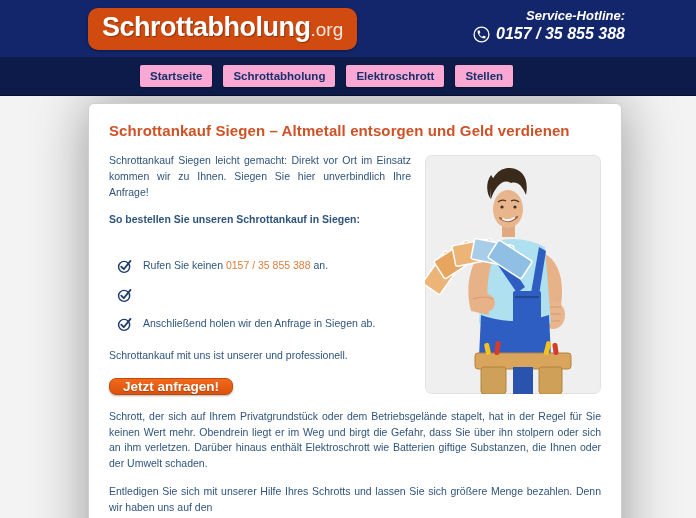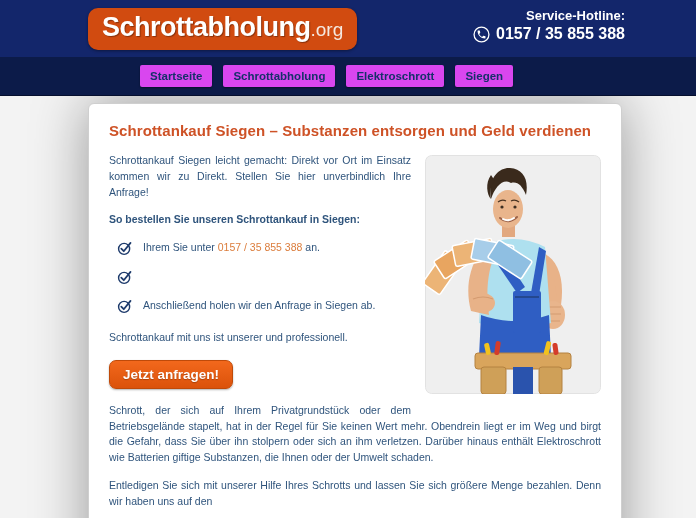--- a/index.html
+++ b/index.html
@@ -6,52 +6,52 @@
   html,body { width:696px; height:518px; overflow:hidden; }
   body { font-family:"Liberation Sans","DejaVu Sans",sans-serif; background:#f3f3f3; position:relative; }
 
   
   .header { height:57px; background:#13266B; display:flex; align-items:center; position:relative; }
   .logo { margin-left:88px; background:#D14B10; border-radius:10px; padding:4px 14px 7px 14px;
           box-shadow:0 1px 3px rgba(0,0,0,0.4); cursor:pointer; }
   .logo .brand { color:#fff; font-weight:bold; font-size:27px; letter-spacing:-0.5px;
                  text-shadow:1px 1px 1px rgba(0,0,0,0.35); }
   .logo .tld { color:#f5e9e0; font-size:19px; font-weight:normal; }
-  .hotline { position:absolute; right:71px; top:8px; text-align:right; color:#fff; }
+  .hotline { position:absolute; right:71px; top:8px; text-align:right; color:#fff;font-style:italic; }
   .hotline-label { font-weight:bold; font-size:13px; margin-bottom:2px; }
   .hotline-number { display:flex; align-items:center; gap:6px; font-weight:bold; font-size:16px; }
   .phone-icon-svg { width:17px; height:17px; display:block; }
 
   
   .nav { height:39px; background:#0C1B49; display:flex; align-items:center; gap:11px;
          padding-left:140px; border-bottom:1px solid #060f2e; }
-  .nav a { display:inline-block; background:#d946ef; color:#16306A; font-weight:bold; font-size:11.5px;
+  .nav a { display:inline-block; background:#f9a8d4; color:#16306A; font-weight:bold; font-size:11.5px;
            text-decoration:none; padding:5px 10px; border-radius:2px;
            box-shadow:0 1px 2px rgba(0,0,0,0.45); cursor:pointer; }
 
   
   .page { position:relative; height:422px; background:#f3f3f3; overflow:hidden; }
   .card { position:absolute; left:88px; top:7px; width:534px; height:640px; background:#fff;
           border:1px solid #cfcfcf; border-radius:6px; box-shadow:0 0 55px rgba(0,0,0,0.38);
           padding:16px 20px 0 20px; }
 
   h1 { font-size:15px; color:#CE5226; margin:2px 0 14px 0; letter-spacing:0.1px; }
   .photo-box { float:right; width:176px; height:239px; margin:2px 0 10px 14px; }
   .photo-box svg { display:block; border-radius:6px; }
   p { font-size:10.5px; line-height:1.5; color:#2F547C; text-align:justify; margin:0 0 12px 0; }
-  .subhead { font-weight:bold; margin-bottom:13px; }
+  .subhead { font-weight:bold; margin-bottom:31px; }
 
   .steps { list-style:none; margin:0 0 14px 8px; }
   .steps li { display:flex; align-items:flex-start; gap:10px; margin-bottom:12px;
               font-size:10.5px; color:#2F547C; }
   .check-svg { width:16px; height:16px; flex:0 0 16px; margin-top:-1px; }
   .phone-inline { color:#DB7C3B; cursor:pointer; }
 
   .cta-btn { display:inline-block; background:linear-gradient(#F2681C,#DB520B); color:#fff;
-             font-family:inherit; font-weight:bold; font-size:13.5px; padding:6px 13px;
+             font-family:inherit; font-weight:bold; font-size:13.5px; padding:0 13px;
              border:1px solid #BF4A09; border-radius:7px; margin:2px 0 14px 0;
              box-shadow:0 1px 2px rgba(0,0,0,0.3); text-shadow:0 1px 1px rgba(0,0,0,0.25);
              cursor:pointer; }
   .clear { clear:both; }
 </style>
 </head>
 <body>
 
 <header class="header">
   <div class="logo">
@@ -68,27 +68,27 @@
       </span>
       <span>0157 / 35 855 388</span>
     </div>
   </div>
 </header>
 
 <nav class="nav">
   <a>Startseite</a>
   <a>Schrottabholung</a>
   <a>Elektroschrott</a>
-  <a>Siegen</a>
+  <a>Stellen</a>
 </nav>
 
 <div class="page">
   <main class="card">
 
-    <h1>Schrottankauf Siegen – Substanzen entsorgen und Geld verdienen</h1>
+    <h1>Schrottankauf Siegen – Altmetall entsorgen und Geld verdienen</h1>
 
     
     <div class="photo-box">
       <svg viewBox="0 0 176 239" width="176" height="239">
         <rect x="0.5" y="0.5" width="175" height="238" rx="6" fill="#efefef" stroke="#e2e2e2"></rect>
 
         <path d="M118,98 C132,104 140,122 136,150 L116,154 C114,128 112,112 106,102 Z" fill="#e8b288"></path>
 
         <rect x="120" y="122" width="11" height="32" rx="5.5" fill="#e8b288" transform="rotate(-8 125 138)"></rect>
         <ellipse cx="128" cy="160" rx="12" ry="14" fill="#e9b58c"></ellipse>
@@ -129,32 +129,32 @@
         <rect x="56" y="212" width="25" height="27" rx="3" fill="#cfa058" stroke="#b48240" stroke-width="1"></rect>
         <rect x="114" y="212" width="23" height="27" rx="3" fill="#cfa058" stroke="#b48240" stroke-width="1"></rect>
         <rect x="88" y="212" width="20" height="27" fill="#2a53ad"></rect>
         <rect x="60" y="188" width="5" height="12" rx="2" fill="#f2c21e" transform="rotate(-12 62 194)"></rect>
         <rect x="70" y="186" width="5" height="14" rx="2" fill="#d43c2a" transform="rotate(8 72 193)"></rect>
         <rect x="120" y="186" width="5" height="14" rx="2" fill="#f2c21e" transform="rotate(14 122 193)"></rect>
         <rect x="128" y="188" width="5" height="12" rx="2" fill="#d43c2a" transform="rotate(-8 130 194)"></rect>
       </svg>
     </div>
 
-    <p>Schrottankauf Siegen leicht gemacht: Direkt vor Ort im Einsatz kommen wir zu Direkt. Stellen Sie hier unverbindlich Ihre Anfrage!</p>
+    <p>Schrottankauf Siegen leicht gemacht: Direkt vor Ort im Einsatz kommen wir zu Ihnen. Siegen Sie hier unverbindlich Ihre Anfrage!</p>
     <p class="subhead">So bestellen Sie unseren Schrottankauf in Siegen:</p>
 
     <ul class="steps">
       <li>
         <span>
           <svg class="check-svg" viewBox="0 0 18 18">
             <circle cx="8" cy="10" r="6.2" fill="none" stroke="#1d3a6b" stroke-width="1.6"></circle>
             <path d="M4.8,9.8 L7.6,12.6 L15.2,3.2" fill="none" stroke="#1d3a6b" stroke-width="2" stroke-linecap="round" stroke-linejoin="round"></path>
           </svg>
         </span>
-        <span><span>Ihrem Sie unter </span><span class="phone-inline">0157 / 35 855 388</span><span> an.</span></span>
+        <span><span>Rufen Sie keinen </span><span class="phone-inline">0157 / 35 855 388</span><span> an.</span></span>
       </li>
       <li>
         <span>
           <svg class="check-svg" viewBox="0 0 18 18">
             <circle cx="8" cy="10" r="6.2" fill="none" stroke="#1d3a6b" stroke-width="1.6"></circle>
             <path d="M4.8,9.8 L7.6,12.6 L15.2,3.2" fill="none" stroke="#1d3a6b" stroke-width="2" stroke-linecap="round" stroke-linejoin="round"></path>
           </svg>
         </span>
       </li>
       <li>

